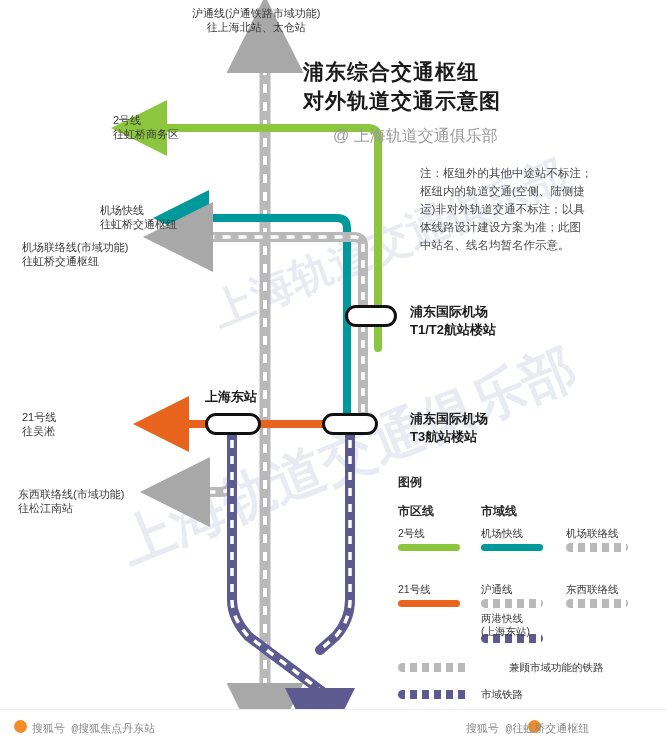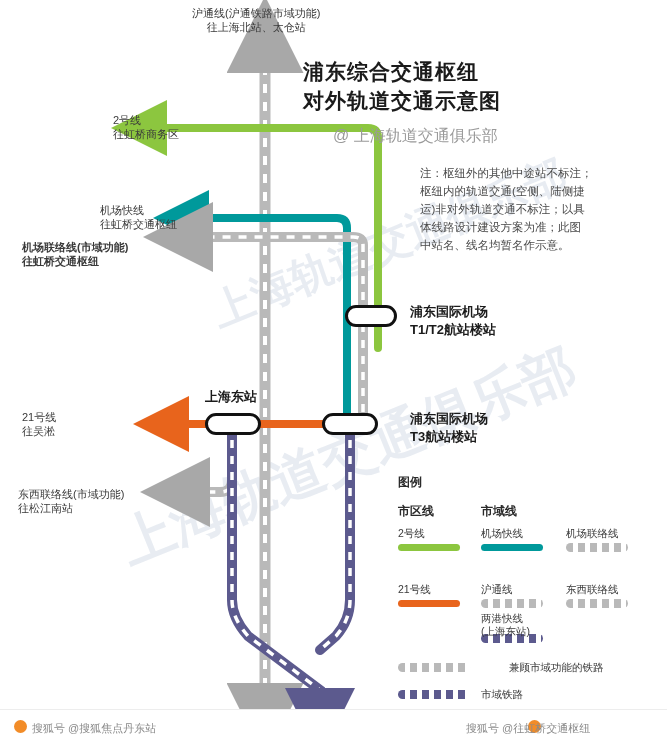--- a/index.html
+++ b/index.html
@@ -94,20 +94,21 @@
     user-select: none;
   }
   .footer {
     position: absolute;
     left: 0;
     bottom: 0;
     width: 667px;
     height: 36px;
     background: #ffffff;
     border-top: 1px solid #ededed;
+    font-family: Liberation Mono, monospace;
   }
   .footer-item {
     position: absolute;
     font-size: 11px;
     color: #8a8a8a;
     top: 11px;
   }
   .sohu-dot {
     position: absolute;
     width: 13px;
@@ -212,21 +213,21 @@
 体线路设计建设方案为准；此图
 中站名、线名均暂名作示意。</div>
 
   <div class="lbl" style="left:192px; top:6px; text-align:center;">沪通线(沪通铁路市域功能)
 往上海北站、太仓站</div>
 
   <div class="lbl" style="left:113px; top:113px;">2号线
 往虹桥商务区</div>
   <div class="lbl" style="left:100px; top:203px;">机场快线
 往虹桥交通枢纽</div>
-  <div class="lbl" style="left:22px; top:240px;font-weight:bold;">机场联络线(市域功能)
+  <div class="lbl" style="left:22px; top:240px;">机场联络线(市域功能)
 往虹桥交通枢纽</div>
   <div class="lbl" style="left:22px; top:410px;">21号线
 往吴淞</div>
   <div class="lbl" style="left:18px; top:487px;">东西联络线(市域功能)
 往松江南站</div>
 
   <div class="station-label" style="left:410px; top:303px;">浦东国际机场
 T1/T2航站楼站</div>
   <div class="station-label" style="left:205px; top:388px;">上海东站</div>
   <div class="station-label" style="left:410px; top:410px;">浦东国际机场

